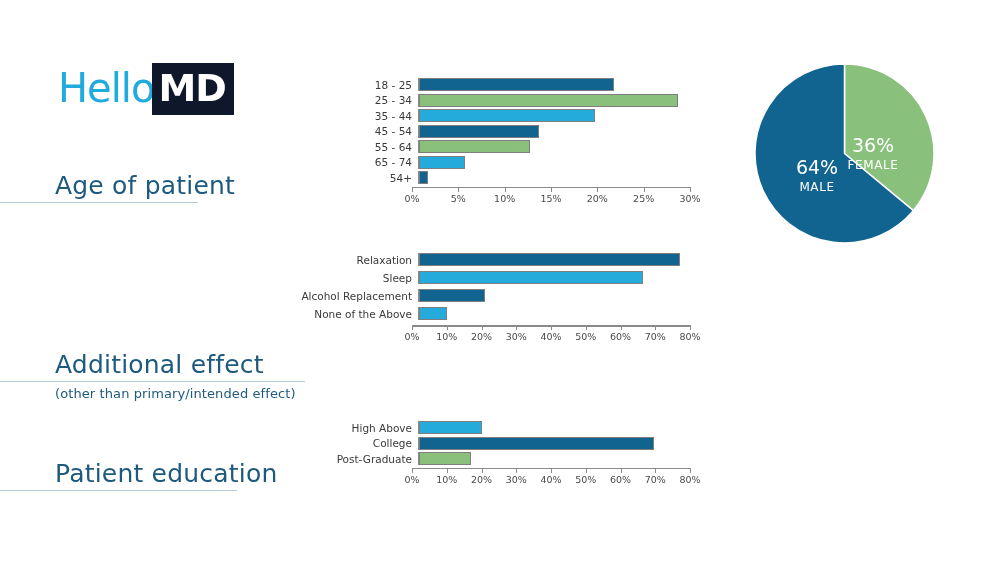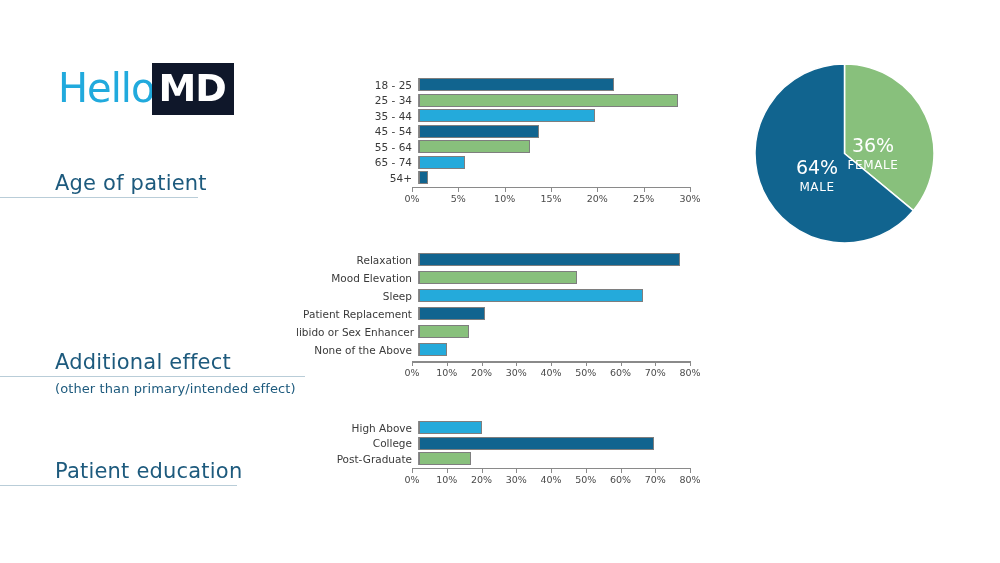--- a/index.html
+++ b/index.html
@@ -46,21 +46,21 @@
     margin-left: -2px;
   }
 
   
   .section-head {
     position: absolute;
     left: 0;
   }
   .section-head .head-title {
     font-family: "DejaVu Sans", sans-serif;
-    font-size: 21px;
+    font-size: 25px;
     font-weight: 400;
     color: #1d5a7d;
     padding-left: 55px;
     letter-spacing: 0.2px;
     line-height: 1.25;
   }
   .section-head .head-rule {
     height: 1px;
     background: #b9cdd8;
     margin-top: 1px;
@@ -272,41 +272,29 @@
 
 <div class="chart" id="chart-effect">
   <div class="rows">
       <div class="row">
         <div class="cat-label">Relaxation</div>
         <div class="bar-track">
           <div class="bar c-blue" style="width: 93.75%;"></div>
         </div>
       </div>
       <div class="row">
-        <div class="cat-label">Mood Elevation</div>
-        <div class="bar-track">
-          <div class="bar c-green" style="width: 56.875%;"></div>
-        </div>
-      </div>
-      <div class="row">
         <div class="cat-label">Sleep</div>
         <div class="bar-track">
           <div class="bar c-cyan" style="width: 80.625%;"></div>
         </div>
       </div>
       <div class="row">
-        <div class="cat-label">Patient Replacement</div>
+        <div class="cat-label">Alcohol Replacement</div>
         <div class="bar-track">
           <div class="bar c-blue" style="width: 23.75%;"></div>
-        </div>
-      </div>
-      <div class="row">
-        <div class="cat-label">libido or Sex Enhancer</div>
-        <div class="bar-track">
-          <div class="bar c-green" style="width: 18.125%;"></div>
         </div>
       </div>
       <div class="row">
         <div class="cat-label">None of the Above</div>
         <div class="bar-track">
           <div class="bar c-cyan" style="width: 10%;"></div>
         </div>
       </div>
     </div>
   <div class="axis">

